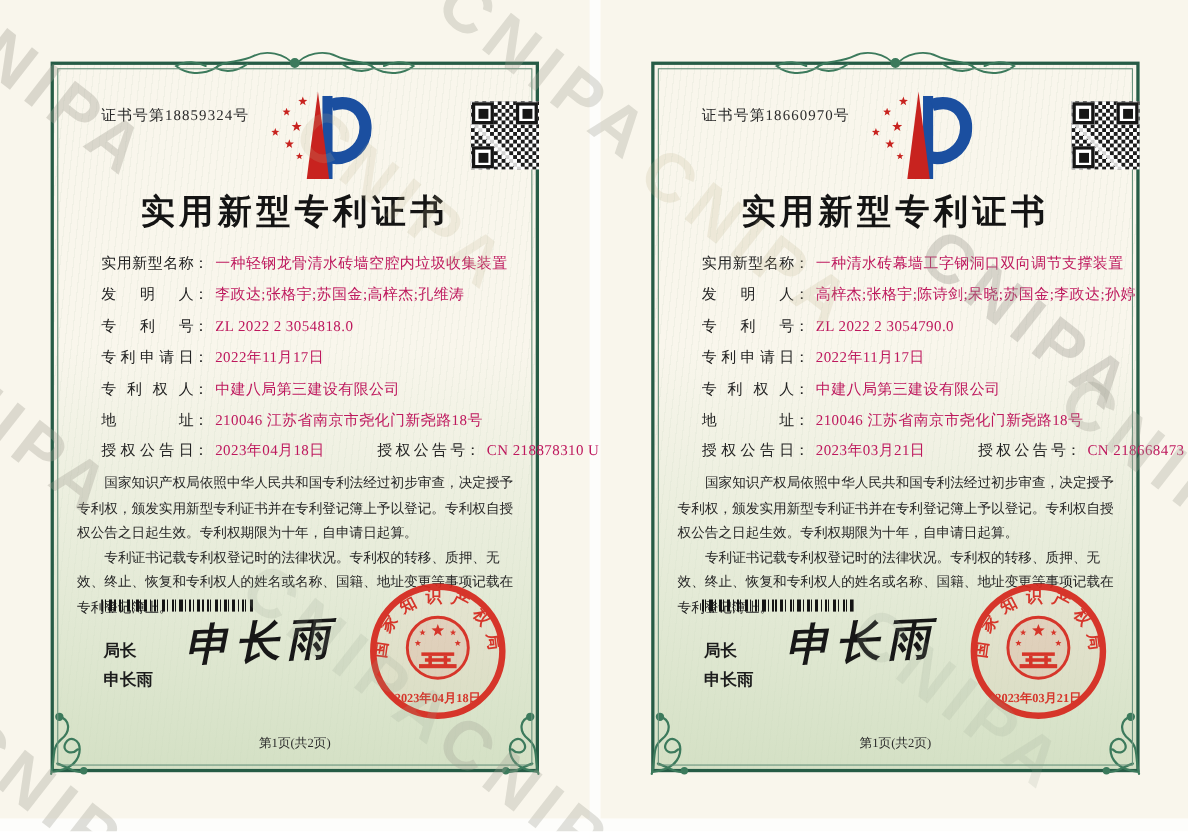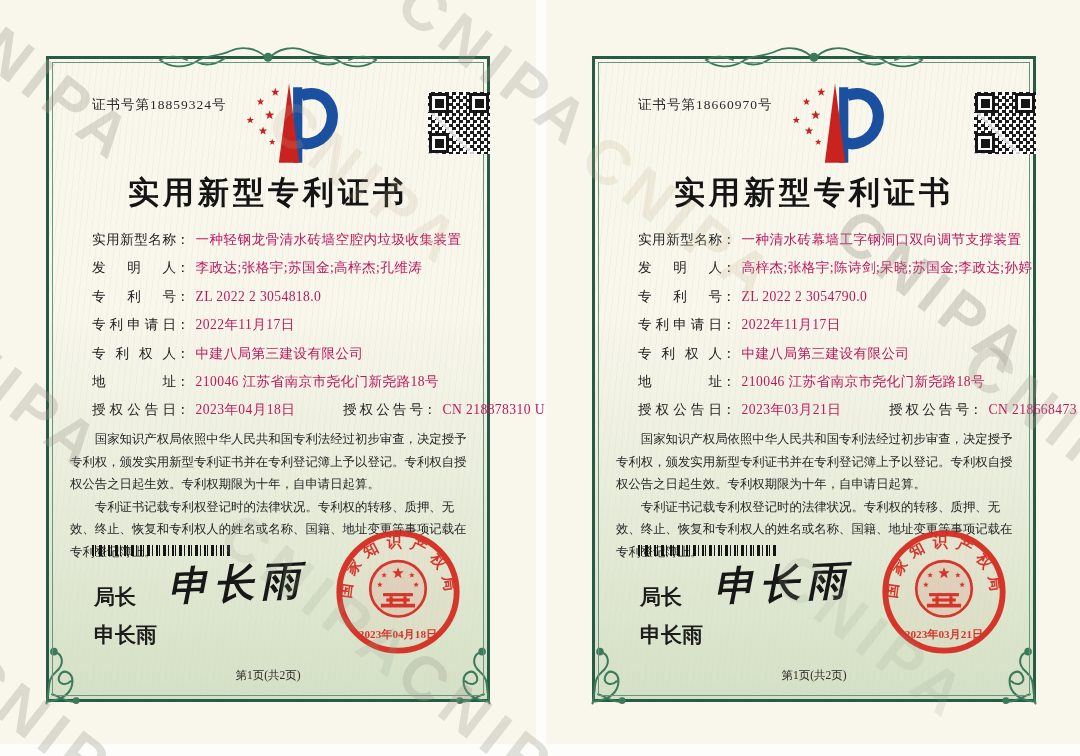--- a/index.html
+++ b/index.html
@@ -39,21 +39,21 @@
   .colon{display:inline-block;margin-right:6px;color:#222;}
   .fvalue{letter-spacing:.4px;color:#be185d;}
   .grant .fvalue{display:inline-block;min-width:118px;}
   .grant .flabel.second{margin-left:26px;width:80px;}
   
   .legal{position:absolute;left:70px;right:66px;top:428px;font-size:12.4px;line-height:1.82;color:#262626;}
   .legal p{margin:0;text-indent:2em;}
   
   .barcode{position:absolute;left:92px;top:545px;width:138px;height:11px;
            background:repeating-linear-gradient(90deg,#141414 0 2px,transparent 2px 3px,#141414 3px 4px,transparent 4px 7px,#141414 7px 10px,transparent 10px 12px,#141414 12px 13px,transparent 13px 16px);}
-  .director{position:absolute;left:94px;top:578px;font-size:21px;font-weight:bold;line-height:1.8;
+  .director{position:absolute;left:94px;top:578px;font-size:15px;font-weight:bold;line-height:1.8;
             font-family:"Liberation Sans","DejaVu Sans",sans-serif;color:#1c1c1c;}
   .signature{position:absolute;left:168px;top:556px;font-size:40px;font-weight:bold;font-style:italic;
              transform:rotate(-3deg);letter-spacing:6px;color:#171717;
              font-family:"DejaVu Sans",sans-serif;}
   .seal{position:absolute;left:334px;top:528px;width:128px;height:128px;opacity:.93;}
   .pageinfo{position:absolute;left:0;right:0;top:668px;text-align:center;font-size:11.5px;color:#2a2a2a;}
   .footnote{position:absolute;left:0;right:0;top:712px;text-align:center;font-size:14px;font-weight:bold;
             letter-spacing:2px;color:#222;margin-top:46px;}
   
   .wm{position:absolute;font:bold 62px "Liberation Sans","DejaVu Sans",sans-serif;letter-spacing:8px;

